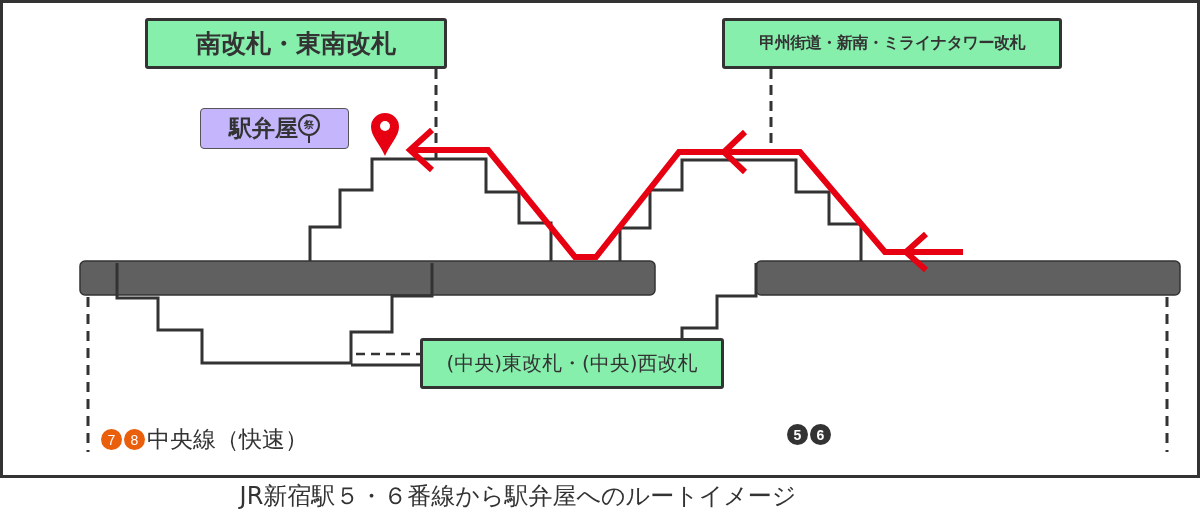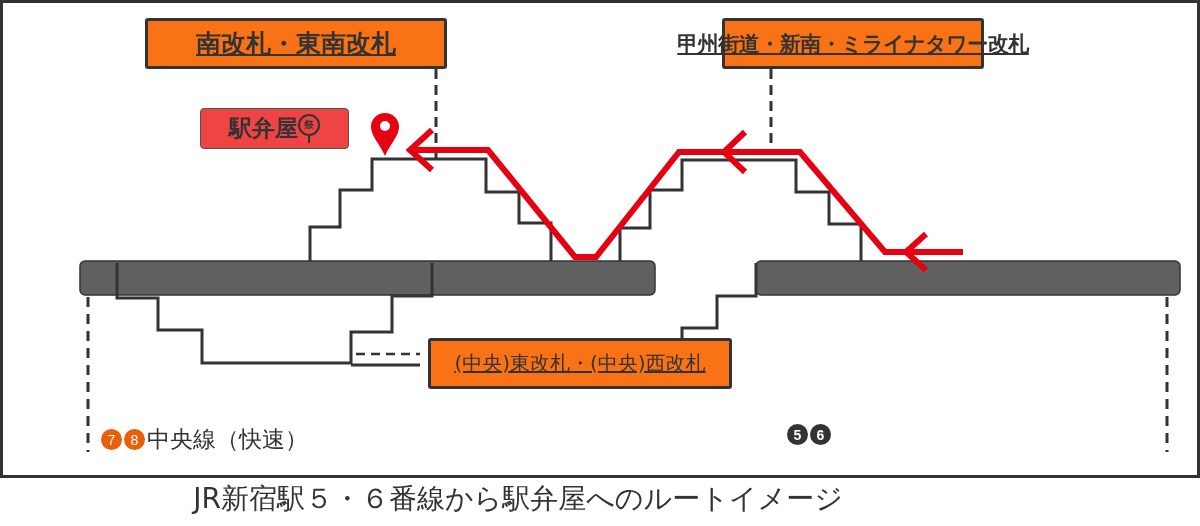--- a/index.html
+++ b/index.html
@@ -1,47 +1,47 @@
 <!DOCTYPE html>
 <html><head>
 <meta charset="utf-8">
 <style>
   html, body { margin:0; padding:0; background:#fff; }
   body { width:1200px; height:526px; position:relative; overflow:hidden;
          font-family:"DejaVu Sans", "Liberation Sans", sans-serif; }
   .frame { position:absolute; left:0; top:0; width:1194px; height:472px;
            border:3px solid #333; background:#fff; }
   svg.diagram { position:absolute; left:0; top:0; }
-  .gate-label { position:absolute; background:#f97316; border:3px solid #333;
+  .gate-label { position:absolute; background:#86efac; border:3px solid #333;
                 border-radius:3px; box-sizing:border-box; display:flex;
                 align-items:center; justify-content:center; color:#333;
-                font-weight:bold; white-space:nowrap;text-decoration:underline; }
+                font-weight:bold; white-space:nowrap; }
   .gate-south { left:145px; top:18px; width:302px; height:51px; font-size:25px; }
-  .gate-koshu { left:722px; top:18px; width:262px; height:51px; font-size:21px; letter-spacing:-0.5px; }
-  .gate-central { left:420px; top:338px; width:304px; height:51px; font-size:20px; font-weight:normal;margin-left:8px; }
+  .gate-koshu { left:722px; top:18px; width:340px; height:51px; font-size:16px; letter-spacing:-0.5px; }
+  .gate-central { left:420px; top:338px; width:304px; height:51px; font-size:20px; font-weight:normal; }
   .ekiben { position:absolute; left:200px; top:108px; width:149px; height:41px;
-            box-sizing:border-box; background:#ef4444; border:1px solid #555;
+            box-sizing:border-box; background:#c4b5fd; border:1px solid #555;
             border-radius:4px; display:flex; align-items:center; justify-content:center;
             gap:0; font-size:23px; font-weight:bold; color:#333; }
   .ekiben-mark { display:inline-flex; flex-direction:column; align-items:center; }
   .ekiben-mark .circle { width:22px; height:22px; border:2px solid #333; border-radius:50%;
                          box-sizing:border-box; font-size:10px; font-weight:bold;
                          display:flex; align-items:center; justify-content:center; }
   .ekiben-mark .stick { width:2px; height:7px; background:#333; }
   .line-label { position:absolute; display:flex; align-items:center; color:#333; }
   .line-chuo { left:101px; top:424px; font-size:23px; }
   .line-narita { left:787px; top:424px; font-size:23px; font-weight:bold; }
   .badge { width:21px; height:21px; border-radius:50%; display:inline-flex;
            align-items:center; justify-content:center; font-size:14px; margin-right:2px;
            font-family:"Liberation Sans", sans-serif; }
   .badge.orange { background:#E95F0C; color:#fff; }
   .badge.dark { background:#333; color:#fff; font-weight:bold; }
   .line-label .name { margin-left:0; }
   .caption { position:absolute; left:0; top:480px; width:1036px; text-align:center;
-             font-size:28px; color:#333; }
+             font-size:24px; color:#333; }
 </style>
 </head>
 <body>
 
 <div class="frame"></div>
 
 <svg class="diagram" width="1200" height="480">
 
   <rect x="80" y="261" width="575" height="34" rx="5" fill="#606060" stroke="#333" stroke-width="1.5"></rect>
   <rect x="756" y="261" width="424" height="34" rx="5" fill="#606060" stroke="#333" stroke-width="1.5"></rect>

